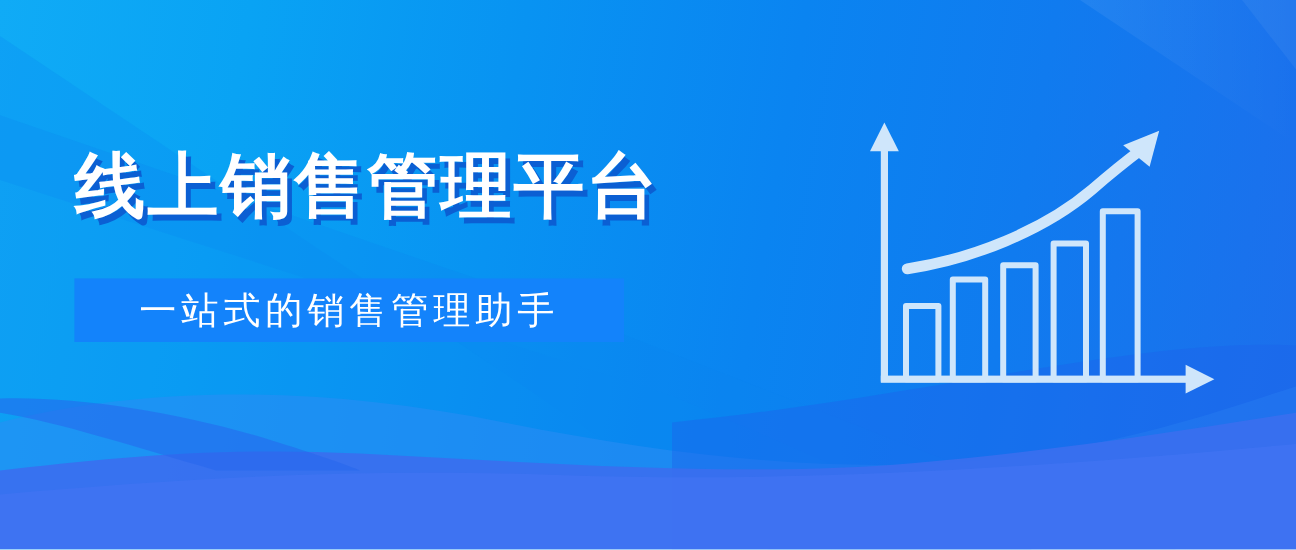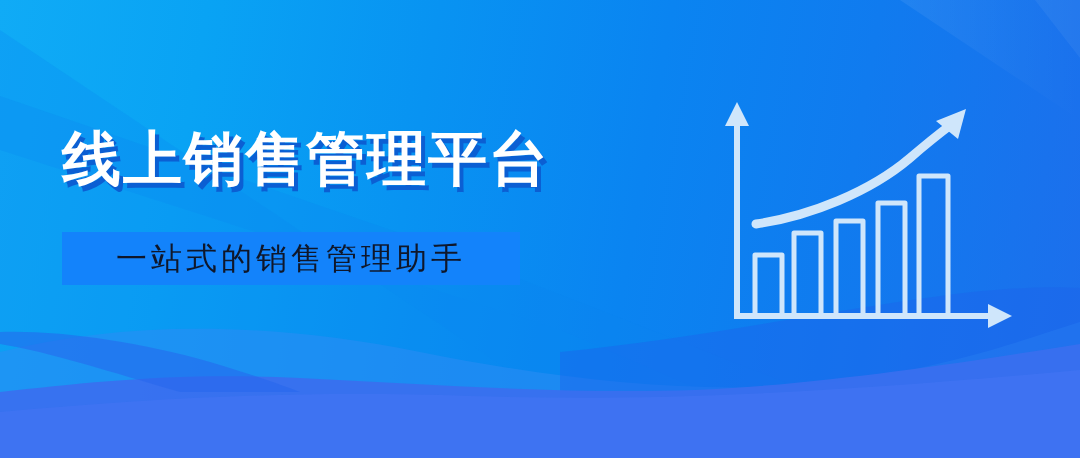--- a/index.html
+++ b/index.html
@@ -5,21 +5,21 @@
   html, body {
     margin: 0;
     padding: 0;
     background: #ffffff;
   }
   #banner {
     position: relative;
     width: 1080px;
     height: 458px;
     overflow: hidden;
-    font-family: Liberation Serif, serif;
+    font-family: Liberation Mono, monospace;
     background: linear-gradient(100deg, #10abf6 0%, #09a3f4 18%, #0893f2 38%, #0a84f1 58%, #107bef 76%, #1d6eec 100%);
   }
 
   
   .bg-layer {
     position: absolute;
     inset: 0;
     width: 100%;
     height: 100%;
     pointer-events: none;
@@ -54,21 +54,21 @@
     position: absolute;
     left: 0;
     top: 0;
     width: 458px;
     height: 53px;
     display: flex;
     align-items: center;
     justify-content: center;
     font-size: 31px;
     letter-spacing: 4px;
-    color: #0f172a;
+    color: #ffffff;
     white-space: nowrap;
   }
 
   
   .chart {
     position: absolute;
     left: 700px;
     top: 88px;
     width: 330px;
     height: 250px;

